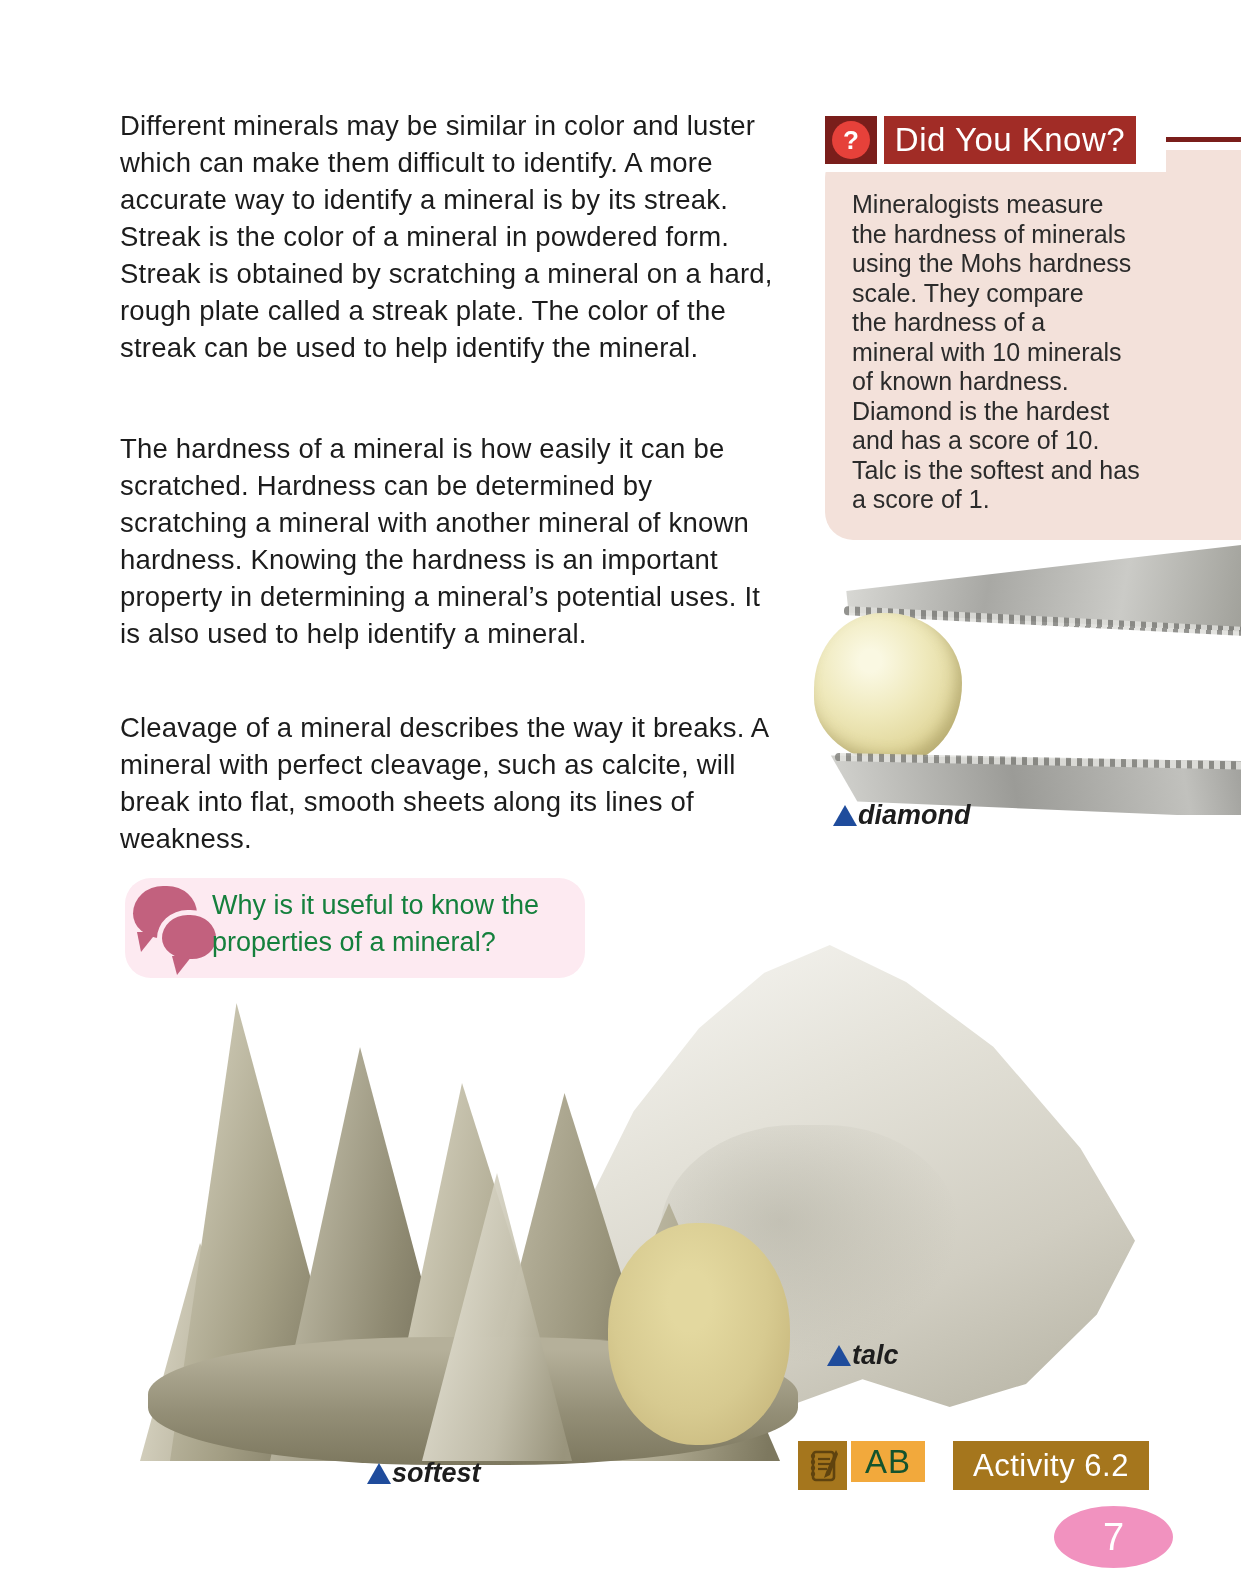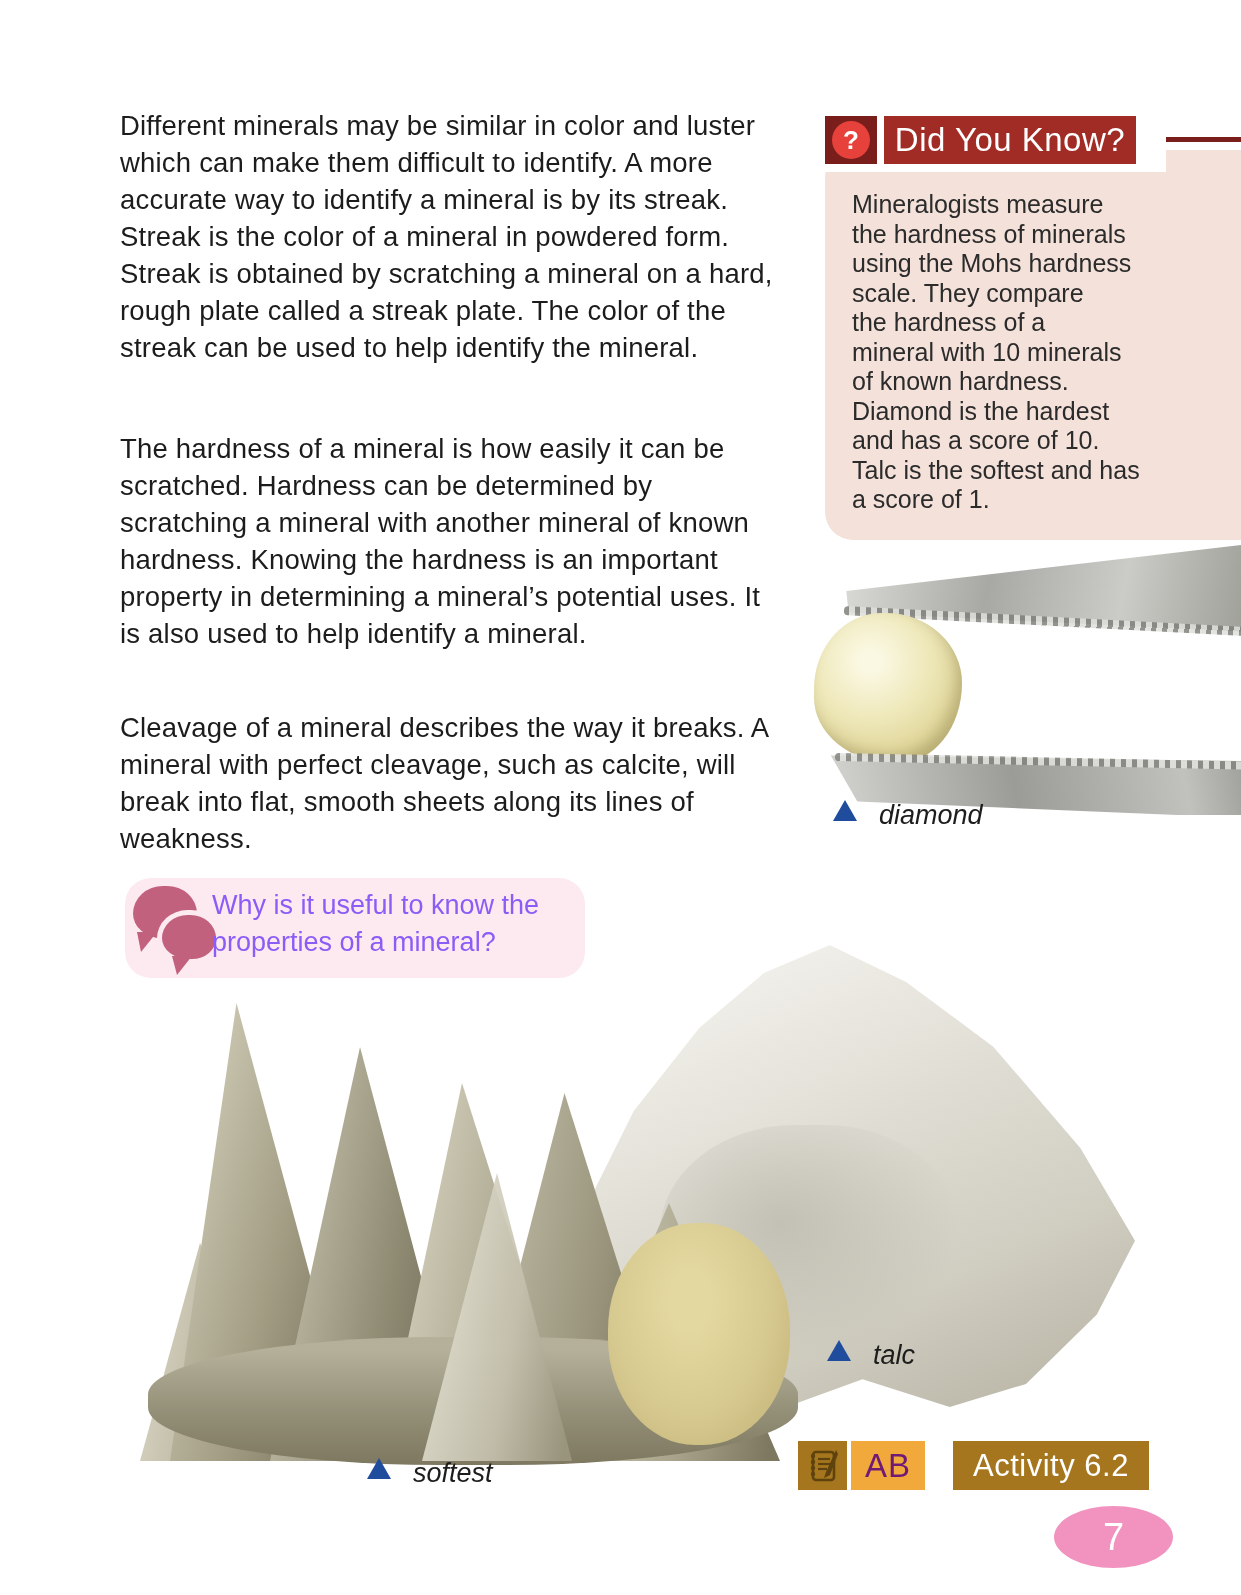--- a/index.html
+++ b/index.html
@@ -66,38 +66,38 @@
     background:repeating-linear-gradient(90deg,#84847f 0 5px,#e2e2de 5px 11px);
   }
   .stone {
     position:absolute; left:14px; top:68px; width:148px; height:150px;
     border-radius:47% 53% 44% 56% / 52% 48% 55% 45%;
     background:radial-gradient(circle at 38% 32%, #faf8e2 8%, #efe9bc 40%, #ded394 75%, #cfc288 100%);
     box-shadow:inset -6px -8px 14px rgba(120,110,60,.35);
   }
 
   
-  .caption { position:absolute; display:flex; gap:22px; }
+  .caption { position:absolute; display:flex; align-items:center; gap:1px;font-weight:bold; }
   .tri {
     width:0; height:0; border-left:12px solid transparent; border-right:12px solid transparent;
     border-bottom:21px solid #1f4c9c;
   }
   .caption-label { font-size:27px; font-style:italic; color:#1d1d1d; }
   .cap-diamond { left:833px; top:800px; }
   .cap-talc   { left:827px; top:1340px; }
   .cap-calcite{ left:367px; top:1458px; }
 
   
   .question-box {
     position:absolute; left:125px; top:878px; width:460px; height:100px;
     background:#fdeaf1; border-radius:26px;
   }
   .q-text {
     position:absolute; left:87px; top:9px; width:370px;
-    font-size:27px; line-height:37px; white-space:pre-line; color:#8b5cf6;
+    font-size:27px; line-height:37px; white-space:pre-line; color:#15803d;
   }
   .bubbles { position:absolute; left:6px; top:6px; width:86px; height:88px; }
   .bub1 { position:absolute; left:2px; top:2px; width:64px; height:52px;
     background:#c2617e; border-radius:55% 55% 58% 52% / 62% 62% 55% 55%; }
   .bub1::after { content:""; position:absolute; left:4px; bottom:-14px;
     border-left:4px solid transparent; border-right:16px solid transparent; border-top:20px solid #c2617e; }
   .bub2 { position:absolute; left:26px; top:26px; width:64px; height:54px;
     background:#c2617e; border:5px solid #fdeaf1; border-radius:55% 55% 52% 58% / 60% 60% 55% 55%; }
   .bub2::after { content:""; position:absolute; left:10px; bottom:-16px;
     border-left:5px solid transparent; border-right:15px solid transparent; border-top:19px solid #c2617e; }
@@ -134,21 +134,21 @@
     background:linear-gradient(180deg,#b5b09a 10%,#938e76 60%,#7d785f 100%);
   }
   .yellow-patch {
     position:absolute; left:468px; top:248px; width:182px; height:222px; border-radius:48%;
     background:radial-gradient(ellipse at 45% 35%, #e3d89f 15%, #d7ca90 55%, #c2b176 95%);
   }
 
   
   .activity { position:absolute; left:798px; top:1441px; height:49px; display:flex; gap:4px; }
   .act-icon-seg { width:49px; height:49px; background:#a5761d; display:flex; align-items:center; justify-content:center; }
-  .act-ab-seg { width:74px; height:49px; background:#f2a93c; color:#701a75; font-size:33px;
+  .act-ab-seg { width:74px; height:41px; background:#f2a93c; color:#14532d; font-size:33px;
     display:flex; align-items:center; justify-content:center; letter-spacing:1px;text-align:center; }
   .act-label-seg { width:196px; height:49px; background:#a5761d; color:#ffffff; font-size:31px;
     display:flex; align-items:center; justify-content:center; letter-spacing:.5px;margin-left:24px; }
 
   
   .page-num {
     position:absolute; left:1054px; top:1506px; width:119px; height:62px;
     background:#f192bf; border-radius:50%;
     color:#ffffff; font-size:38px; display:flex; align-items:center; justify-content:center;
   }

